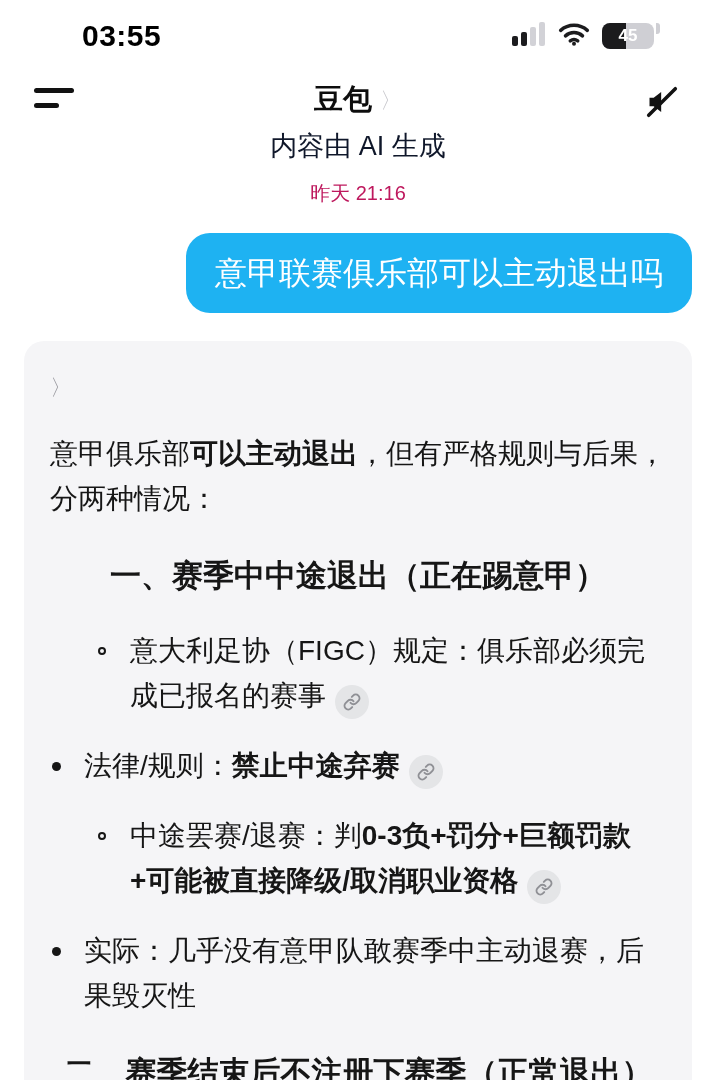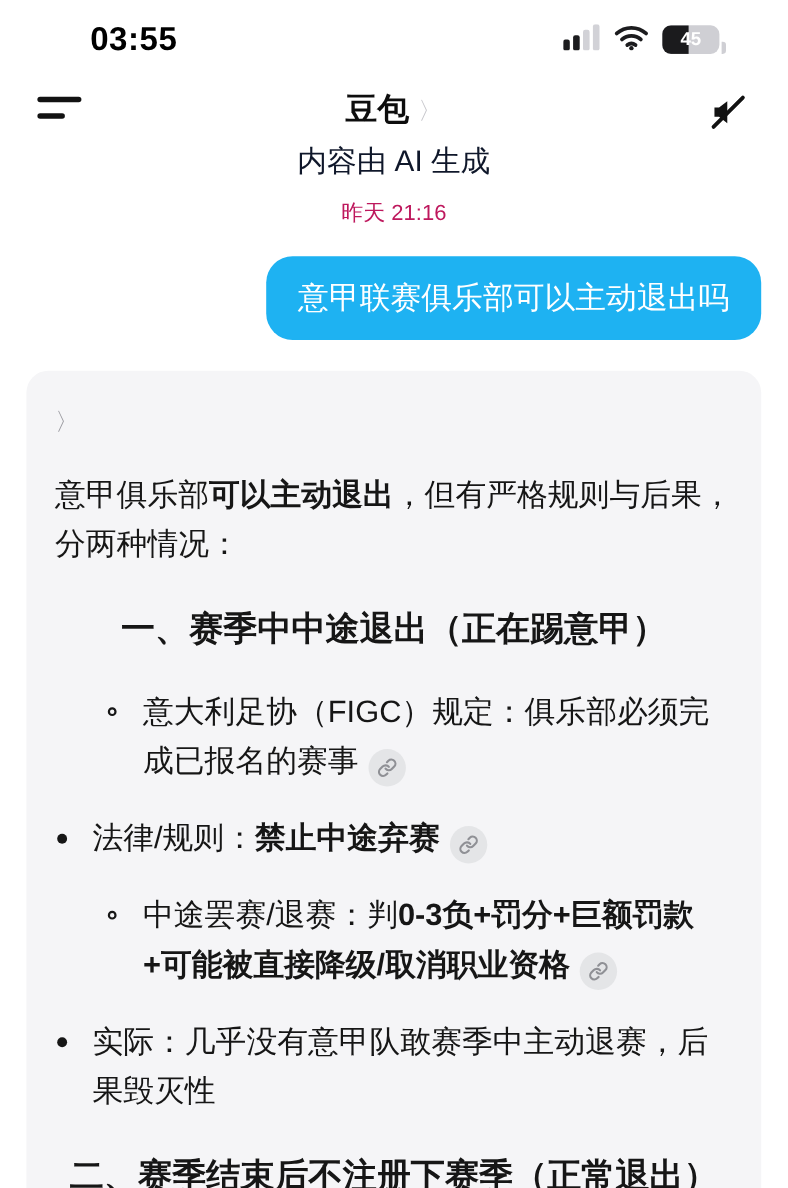--- a/index.html
+++ b/index.html
@@ -12,21 +12,21 @@
   }
   .screen { width:716px; height:1080px; overflow:hidden; position:relative; background:#fff; }
 
   
   .status-bar {
     display:flex; justify-content:space-between; align-items:center;
     padding:20px 56px 0 82px; height:52px;
   }
   .status-time { font-size:30px; font-weight:700; letter-spacing:.5px; color:#000; }
   .status-icons { display:flex; align-items:center; gap:12px; }
-  .battery-wrap { display:flex; align-items:flex-end; }
+  .battery-wrap { display:flex; align-items:flex-start; }
   .battery {
     position:relative; width:52px; height:26px; border-radius:8px;
     background:#cfcfd4; overflow:hidden;
   }
   .batt-fill { position:absolute; left:0; top:0; bottom:0; width:46%; background:#1b1b1d; }
   .batt-num {
     position:absolute; inset:0; z-index:2; display:flex; align-items:center; justify-content:center;
     color:#fff; font-size:17px; font-weight:700;
   }
   .batt-cap { width:4px; height:11px; background:#cfcfd4; border-radius:0 3px 3px 0; margin-left:2px; }
@@ -44,21 +44,21 @@
   .title-chevron { font-size:22px; color:#c7c7cc; font-weight:400; transform:translateY(1px); }
   .bot-subtitle { margin-top:8px; font-size:27px; color:#0f172a; }
   .mute-btn { cursor:pointer; padding-top:2px; }
 
   
   .date-label { text-align:center; margin-top:16px; font-size:20px; color:#be185d; }
 
   .bubble-row { display:flex; justify-content:flex-end; padding:0 24px; margin-top:26px; }
   .user-bubble {
     max-width:600px; background:var(--bubble,#1EB2F2); color:#fff;
-    font-size:28px; line-height:1.2; padding:21px 29px; border-radius:24px;
+    font-size:32px; line-height:1.2; padding:21px 29px; border-radius:24px;
   }
 
   .ai-card {
     margin:28px 24px 0; background:#f5f5f7; border-radius:20px;
     padding:30px 26px 80px; font-size:28px; line-height:45px; color:#161616;
   }
   .search-row {
     display:flex; align-items:center; gap:10px; color:#9b9ba1;
     font-size:26px; line-height:34px; margin-bottom:26px; cursor:pointer;
   }

